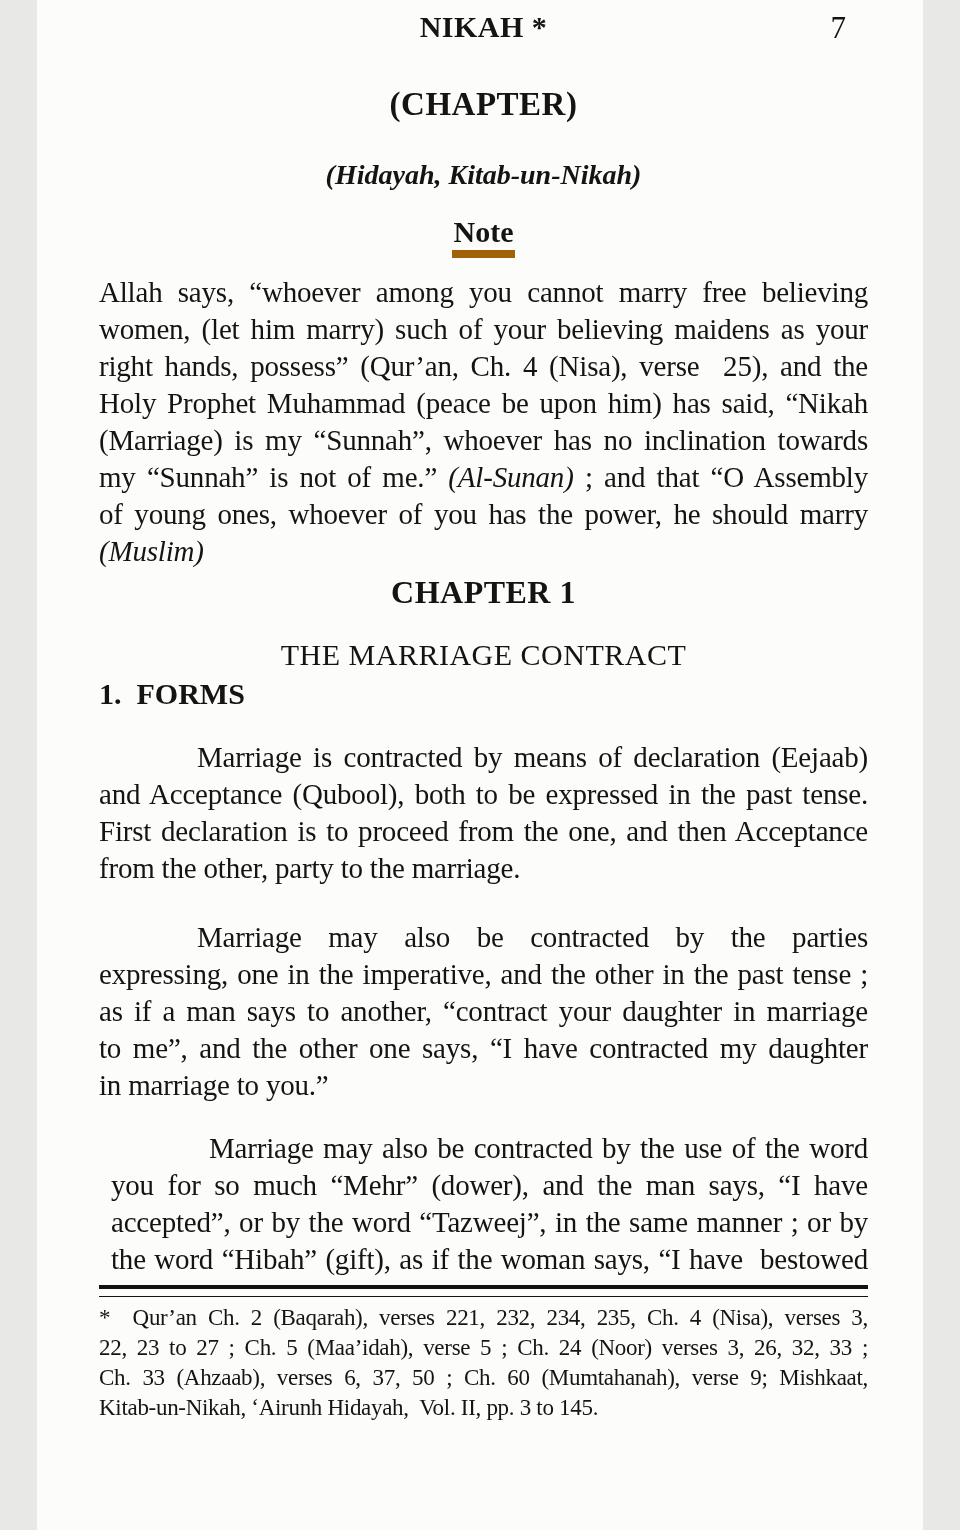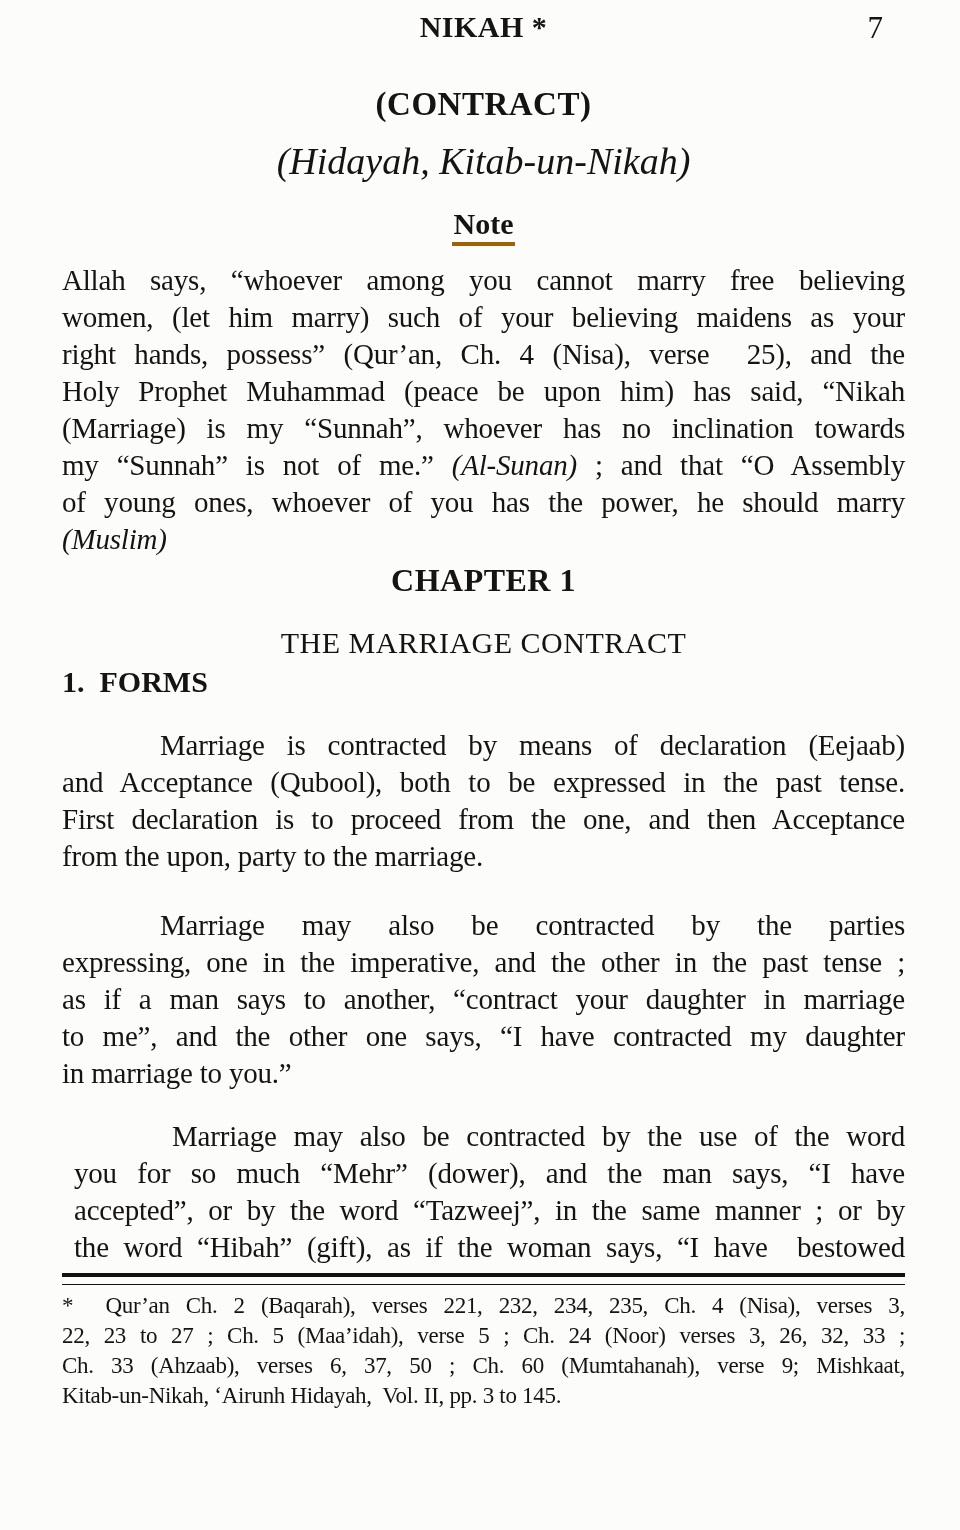--- a/index.html
+++ b/index.html
@@ -2,21 +2,21 @@
 <html><head>
 <meta charset="utf-8">
 <style>
   html, body {
     margin: 0;
     padding: 0;
     background: #e8e8e6;
   }
   .page {
     position: relative;
-    width: 960px;
+    width: 886px;
     height: 1530px;
     margin: 0 auto;
     background: #fcfcfb;
     color: #161412;
     font-family: "Liberation Serif", "DejaVu Serif", serif;
     box-sizing: border-box;
     padding: 10px 55px 0 62px;
     overflow: hidden;
   }
   
@@ -39,34 +39,35 @@
   }
   
   .h-marriage {
     margin: 36px 0 0 0;
     text-align: center;
     font-size: 33px;
     font-weight: bold;
     letter-spacing: 0.5px;
   }
   .h-source {
-    margin-top: 16px;
+    margin-top: 36px;
     text-align: center;
-    font-size: 38px;
+    font-size: 28px;
     font-style: italic;
+    font-weight: bold;
   }
   .h-note-row {
     margin-top: 24px;
     text-align: center;
   }
   .h-note {
     display: inline-block;
     font-size: 30px;
     font-weight: bold;
-    border-bottom: 4px solid #a16207;
+    border-bottom: 8px solid #a16207;
     padding: 0 2px 1px 2px;
   }
   .h-chapter {
     margin: 4px 0 0 0;
     text-align: center;
     font-size: 32px;
     font-weight: bold;
     letter-spacing: 0.5px;
   }
   .h-subchapter {
@@ -112,21 +113,21 @@
 </head>
 <body>
 
 <div class="page">
 
   <header class="page-header">
     <span class="running-title">NIKAH *</span>
     <span class="page-number">7</span>
   </header>
 
-  <div class="h-marriage">(CONTRACT)</div>
+  <div class="h-marriage">(CHAPTER)</div>
 
   <div class="h-source">(Hidayah, Kitab-un-Nikah)</div>
 
   <div class="h-note-row">
     <span class="h-note">Note</span>
   </div>
 
   <div class="para para-note">
       <div class="line just"><span>Allah says, “whoever among you cannot marry free believing</span></div>
       <div class="line just"><span>women, (let him marry) such of your believing maidens as your</span></div>
@@ -141,21 +142,21 @@
   <div class="h-chapter">CHAPTER 1</div>
 
   <div class="h-subchapter">THE MARRIAGE CONTRACT</div>
 
   <div class="h-section">1.&nbsp; FORMS</div>
 
   <div class="para para-forms1">
       <div class="line just ind"><span>Marriage is contracted by means of declaration (Eejaab)</span></div>
       <div class="line just"><span>and Acceptance (Qubool), both to be expressed in the past tense.</span></div>
       <div class="line just"><span>First declaration is to proceed from the one, and then Acceptance</span></div>
-      <div class="line"><span>from the upon, party to the marriage.</span></div>
+      <div class="line"><span>from the other, party to the marriage.</span></div>
     </div>
 
   <div class="para para-forms2">
       <div class="line just ind"><span>Marriage may also be contracted by the parties</span></div>
       <div class="line just"><span>expressing, one in the imperative, and the other in the past tense ;</span></div>
       <div class="line just"><span>as if a man says to another, “contract your daughter in marriage</span></div>
       <div class="line just"><span>to me”, and the other one says, “I have contracted my daughter</span></div>
       <div class="line"><span>in marriage to you.”</span></div>
     </div>
 

